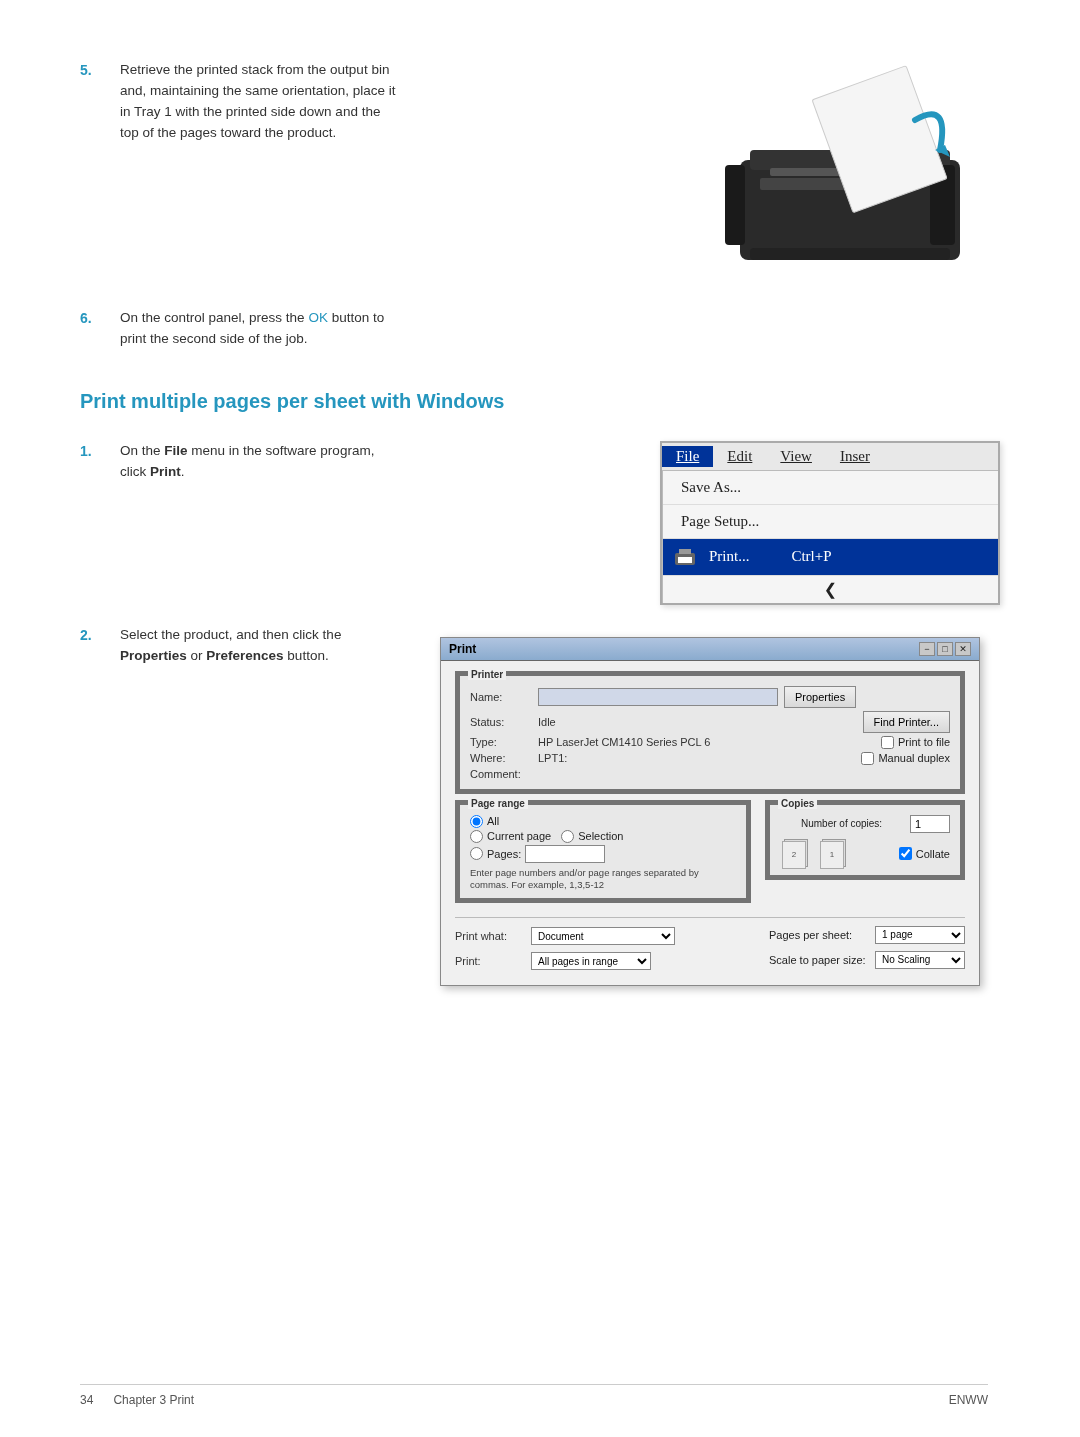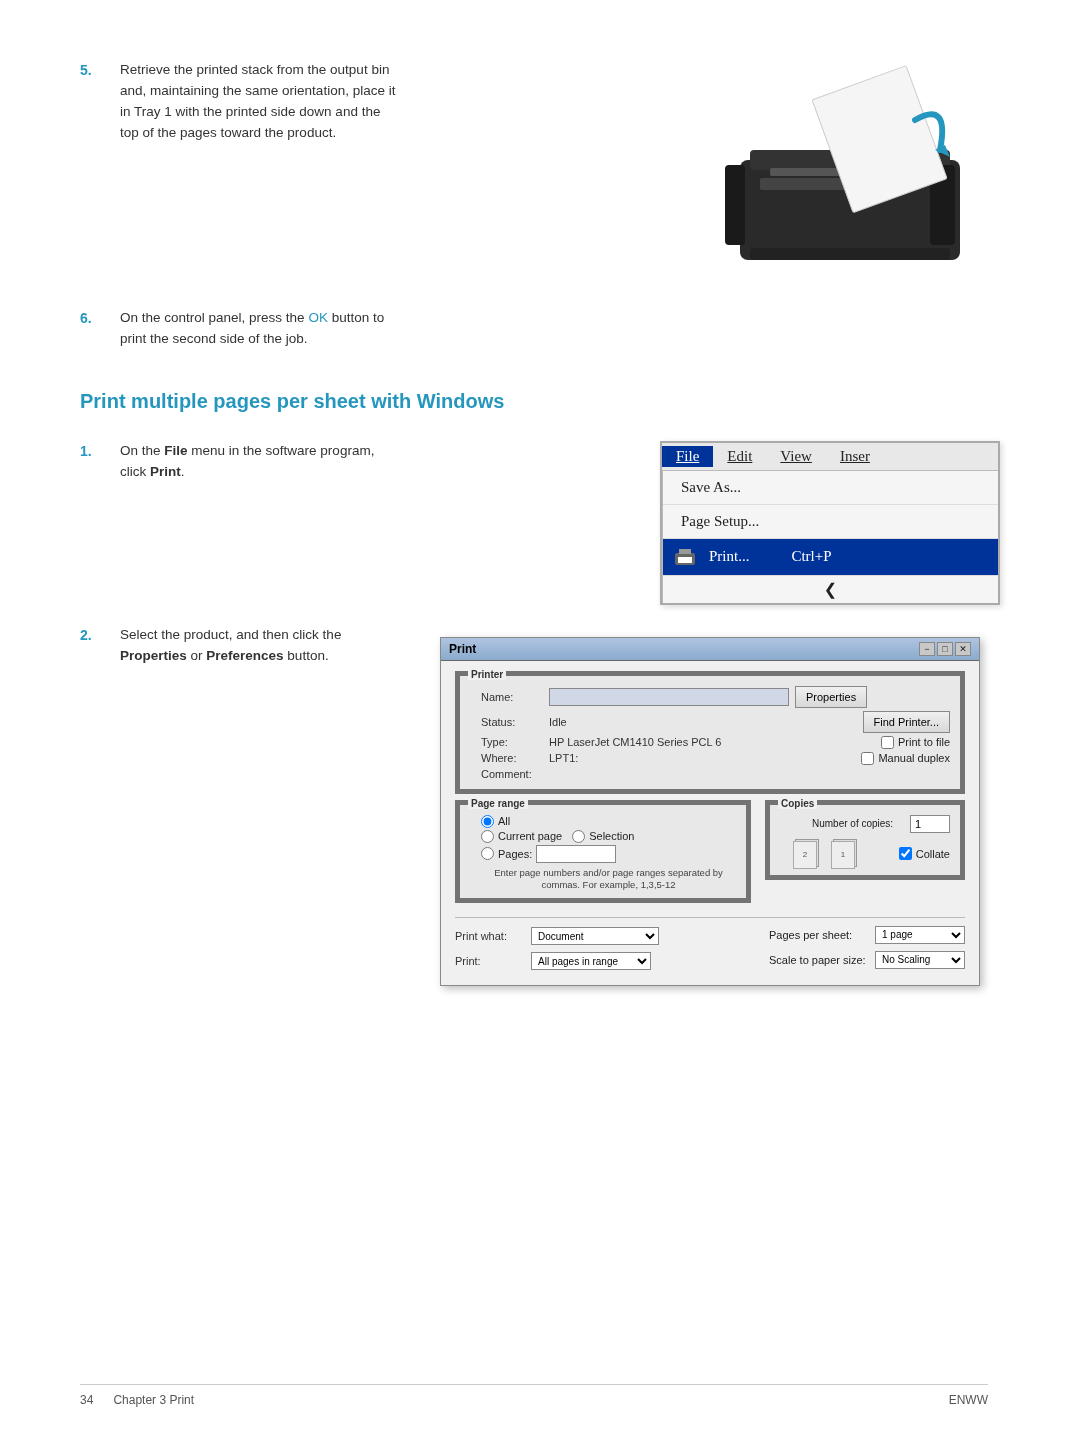--- a/index.html
+++ b/index.html
@@ -214,21 +214,20 @@
       left: 8px;
       background: #f0f0f0;
       padding: 0 3px;
       font-size: 10px;
       font-weight: bold;
       color: #333;
     }
 
     .dialog-section-box-content {
       margin-top: 4px;
-      margin-left: 11px;
     }
 
     .radio-row {
       display: flex;
       align-items: center;
       gap: 4px;
       font-size: 11px;
       margin-bottom: 2px;
     }
 
@@ -491,21 +490,21 @@
                     <div class="radio-row">
                       <input type="radio" name="pagerange" style="">
                       <span>Selection</span>
                     </div>
                   </div>
                   <div class="radio-row">
                     <input type="radio" name="pagerange" style="">
                     <span>Pages:</span>
                     <input class="dialog-input" type="text" style="width: 80px;">
                   </div>
-                  <div style="font-size:9.5px; color:#444; margin-top:4px; line-height:1.3;text-align:center;">Enter page numbers and/or page ranges separated by commas. For example, 1,3,5-12</div>
+                  <div style="font-size:9.5px; color:#444; margin-top:4px; line-height:1.3;">Enter page numbers and/or page ranges separated by commas. For example, 1,3,5-12</div>
                 </div>
               </div>
             </div>
             <div class="dialog-col-right">
               <div class="dialog-section-box" style="min-height:80px;">
                 <span class="dialog-section-box-label">Copies</span>
                 <div class="dialog-section-box-content">
                   <div class="dialog-row">
                     <span style="font-size:10px; flex:1;padding-left:21px;">Number of copies:</span>
                     <input class="dialog-input" type="number" value="1" style="width: 40px;">
@@ -529,21 +528,21 @@
                   </div>
                 </div>
               </div>
             </div>
           </div>
 
           <hr class="hr-dialog">
 
           <div class="dialog-row">
             <span class="dialog-label" style="width:70px;">Print what:</span>
-            <select class="dialog-select" style="width:128px;">
+            <select class="dialog-select" style="width:144px;">
               <option>Document</option>
             </select>
             <div style="flex:1;"></div>
             <div>
               <div class="zoom-row">
                 <span class="zoom-label">Pages per sheet:</span>
                 <select class="dialog-select">
                   <option>1 page</option>
                 </select>
               </div>

